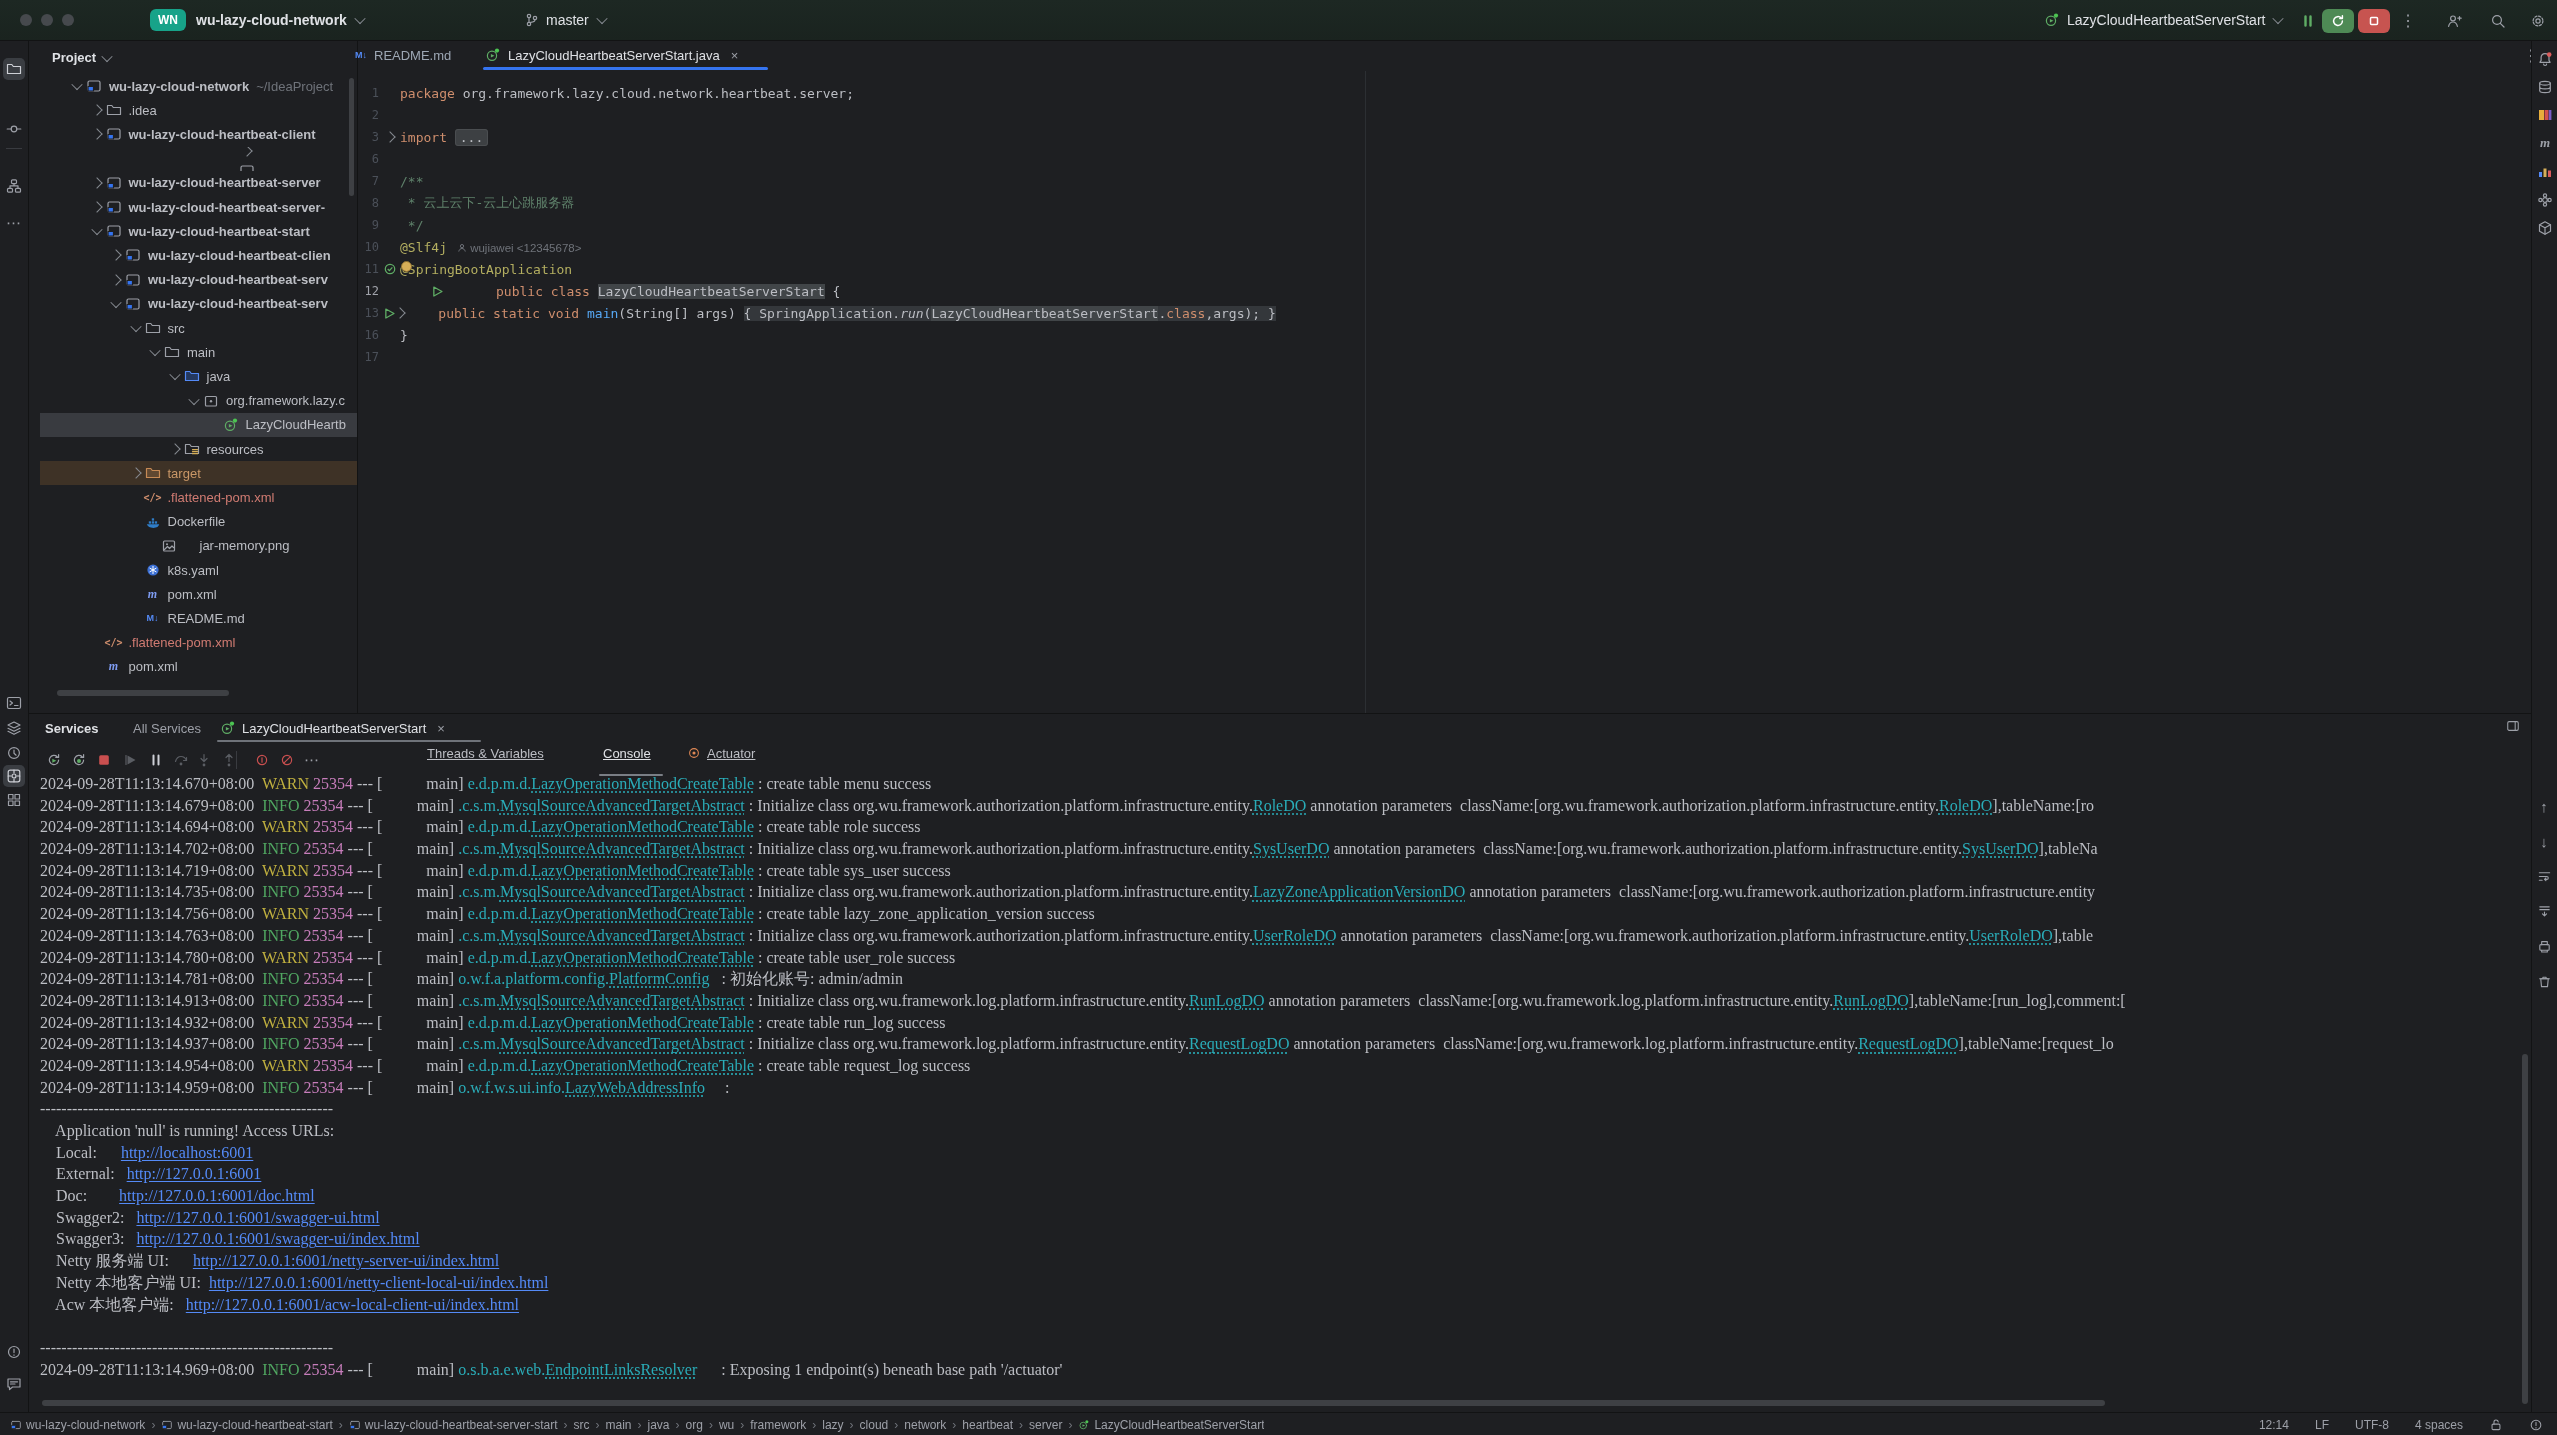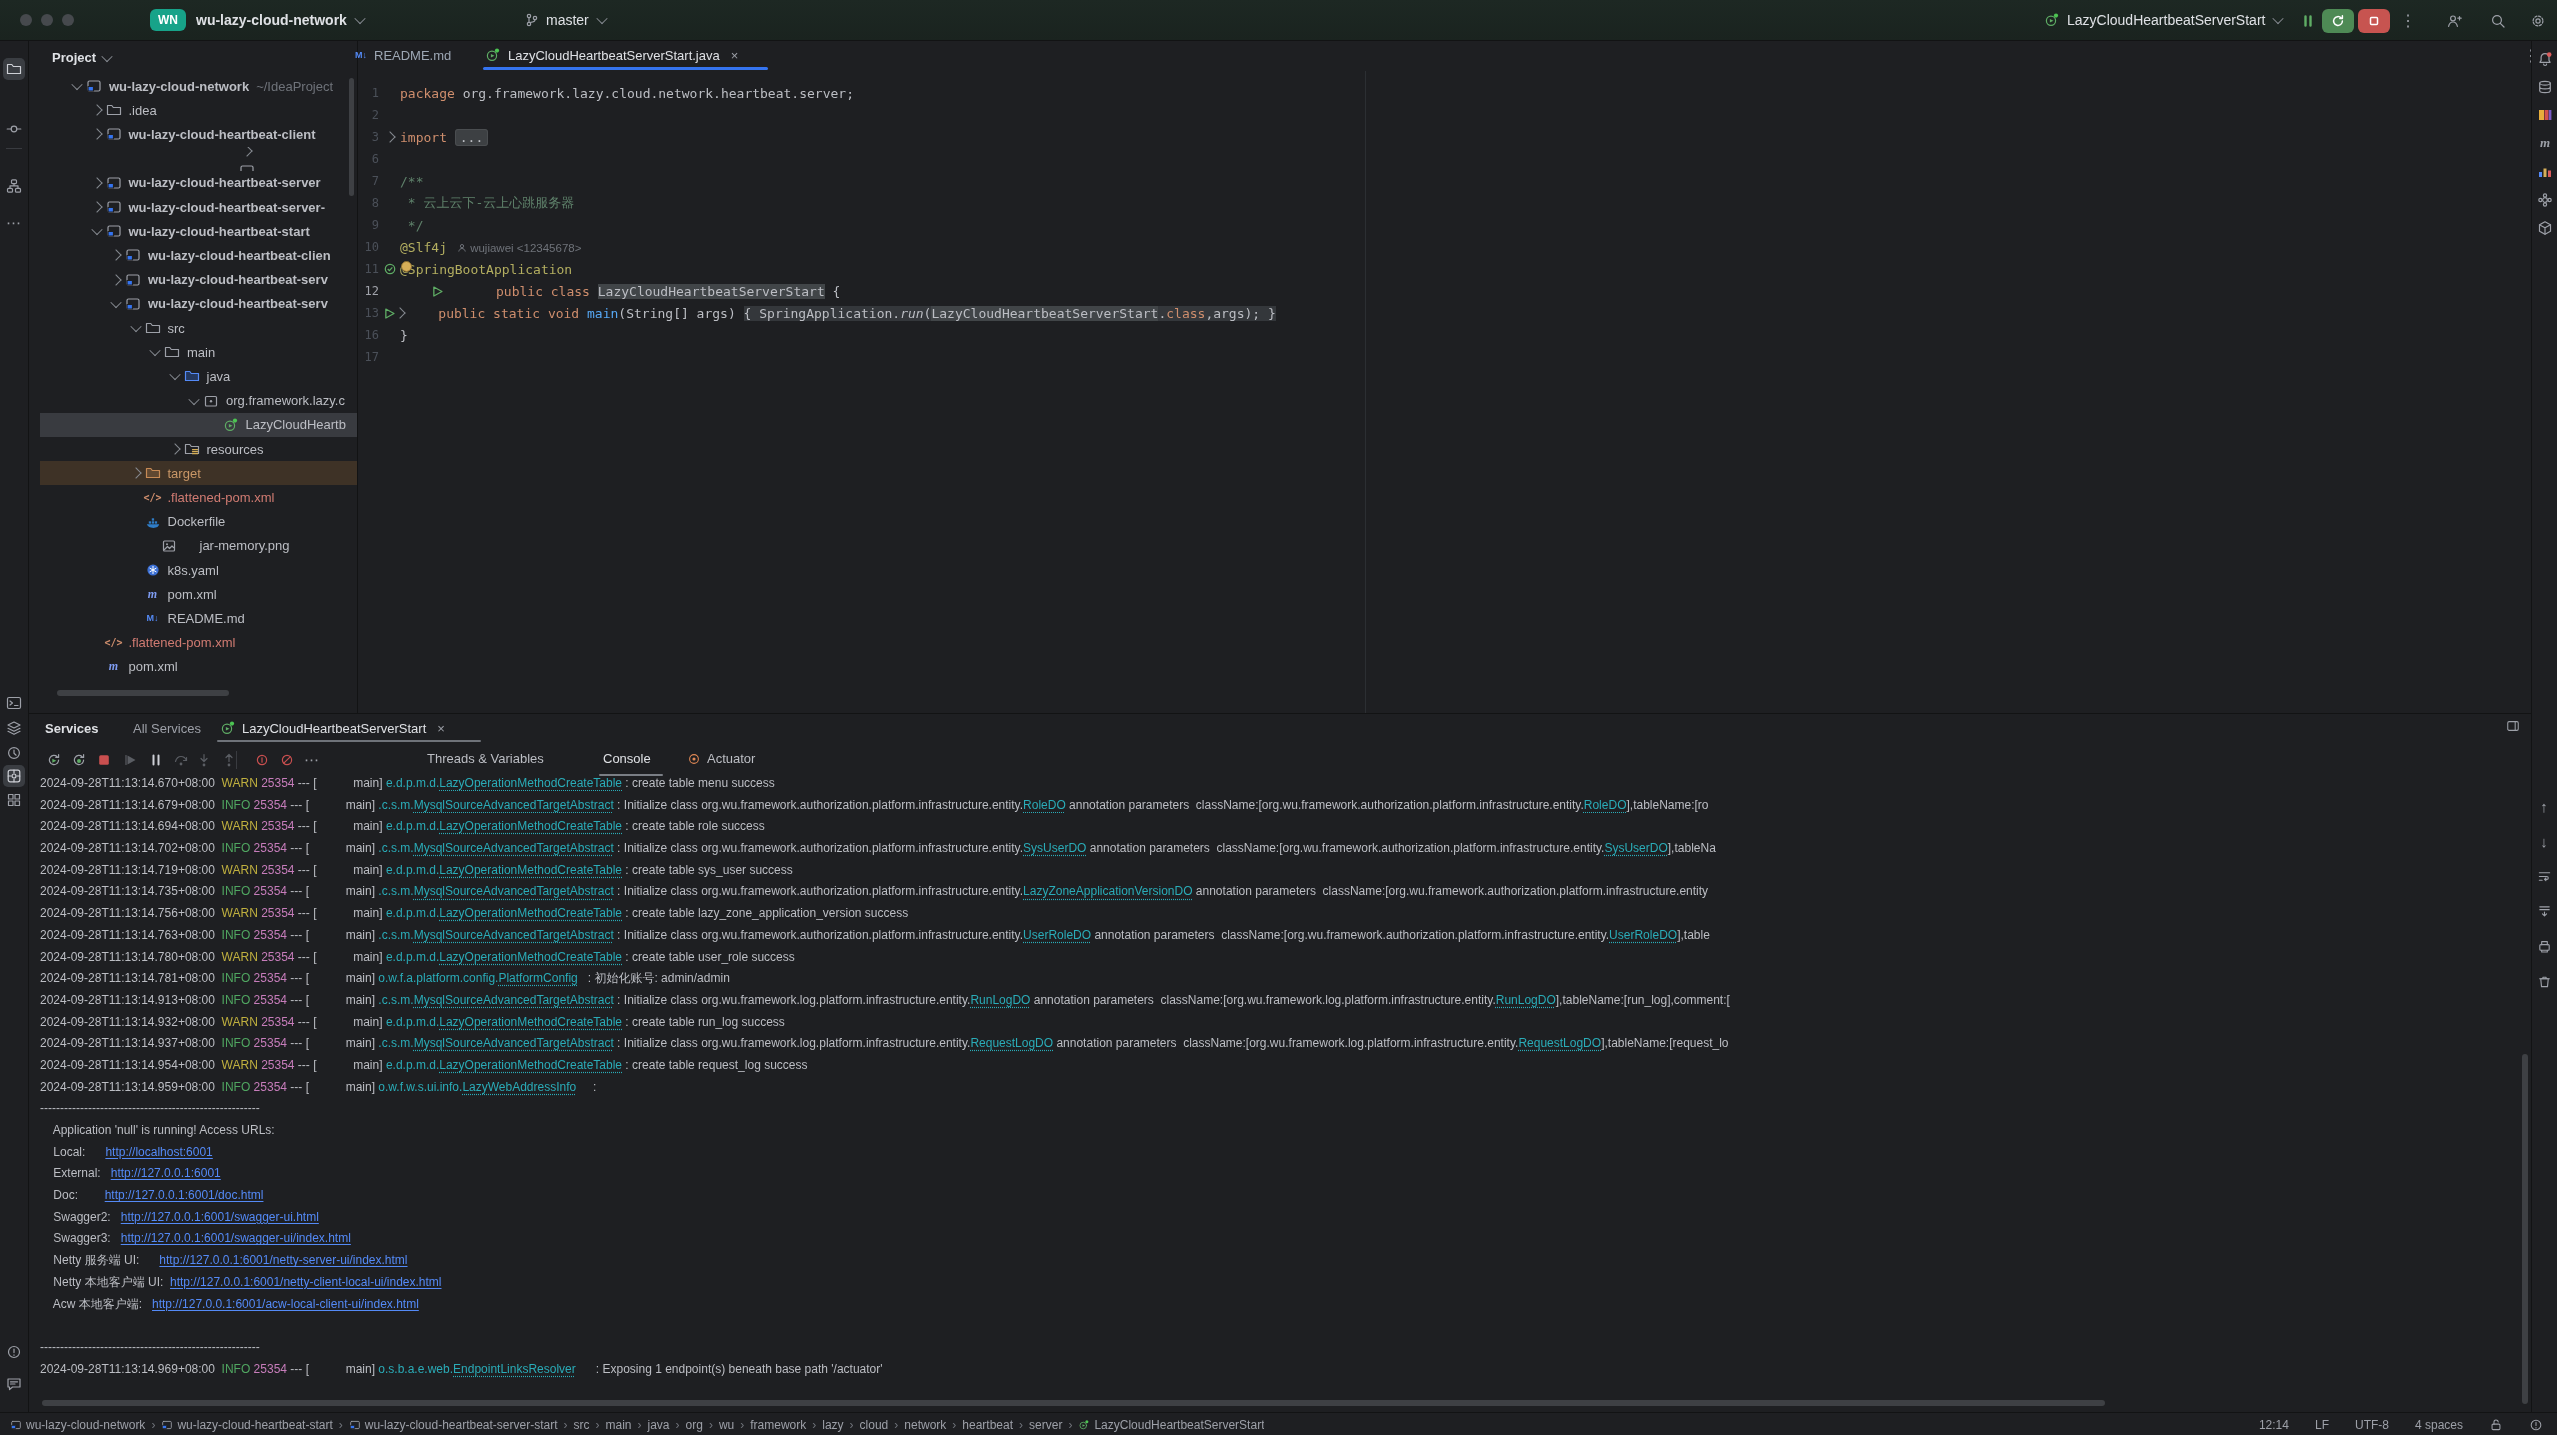--- a/index.html
+++ b/index.html
@@ -54,24 +54,24 @@
   .fbg{background:#34373B;}
   .inlay{color:#6F737A;font-size:11.5px;font-family:"Liberation Sans",sans-serif;margin-left:10px;}
   #margin-guide{position:absolute;left:1020px;top:31px;width:1px;height:642px;background:#2c2f33;}
   .bulb{position:absolute;width:9px;height:9px;border-radius:50%;background:#D6AE58;border:1px solid #8a6d2f;}
   
   #services{left:28px;top:713px;width:2503px;height:699px;border-top:1px solid #121314;}
   .sv-lbl{position:absolute;top:0;height:28px;display:flex;align-items:center;color:#9DA0A8;}
   .sv-tab-underline{position:absolute;height:2px;background:#6F737A;border-radius:1px;}
   .tool-ic{position:absolute;width:24px;height:24px;display:flex;align-items:center;justify-content:center;
            color:#9DA0A8;font-size:15px;border-radius:4px;}
-  .vtab{position:absolute;top:24px;height:28px;display:flex;align-items:flex-end;gap:6px;color:#BCBEC4;}
+  .vtab{position:absolute;top:32px;height:28px;display:flex;align-items:flex-start;gap:6px;color:#BCBEC4;text-decoration:underline;}
   
   #console{position:absolute;left:12px;top:59px;width:2480px;height:635px;overflow:hidden;
-           font-family:Liberation Sans, sans-serif;font-size:12px;}
+           font-family:Liberation Serif, serif;font-size:16px;}
   .cline{height:21.7px;line-height:21.7px;white-space:pre;}
   .ct{color:#BCBEC4;} .cwarn{color:#C0B03F;} .cinfo{color:#50A661;} .cpid{color:#C77DBB;}
   .clgr{color:#2AACB8;} .clgl{color:#2AACB8;text-decoration:underline dotted;text-underline-offset:3px;}
   .clnk{color:#2AACB8;text-decoration:underline dotted;text-underline-offset:3px;}
   .curl{color:#548AF7;text-decoration:underline;text-underline-offset:2px;}
   
   #statusbar{left:0;top:1412px;width:2557px;height:23px;border-top:1px solid #121314;background:#1E1F22;
              display:flex;align-items:center;color:#9DA0A8;font-size:12px;}
   #crumbs{display:flex;align-items:center;margin-left:10px;white-space:nowrap;overflow:hidden;max-width:1500px;}
   .crumb{display:flex;align-items:center;gap:4px;}

